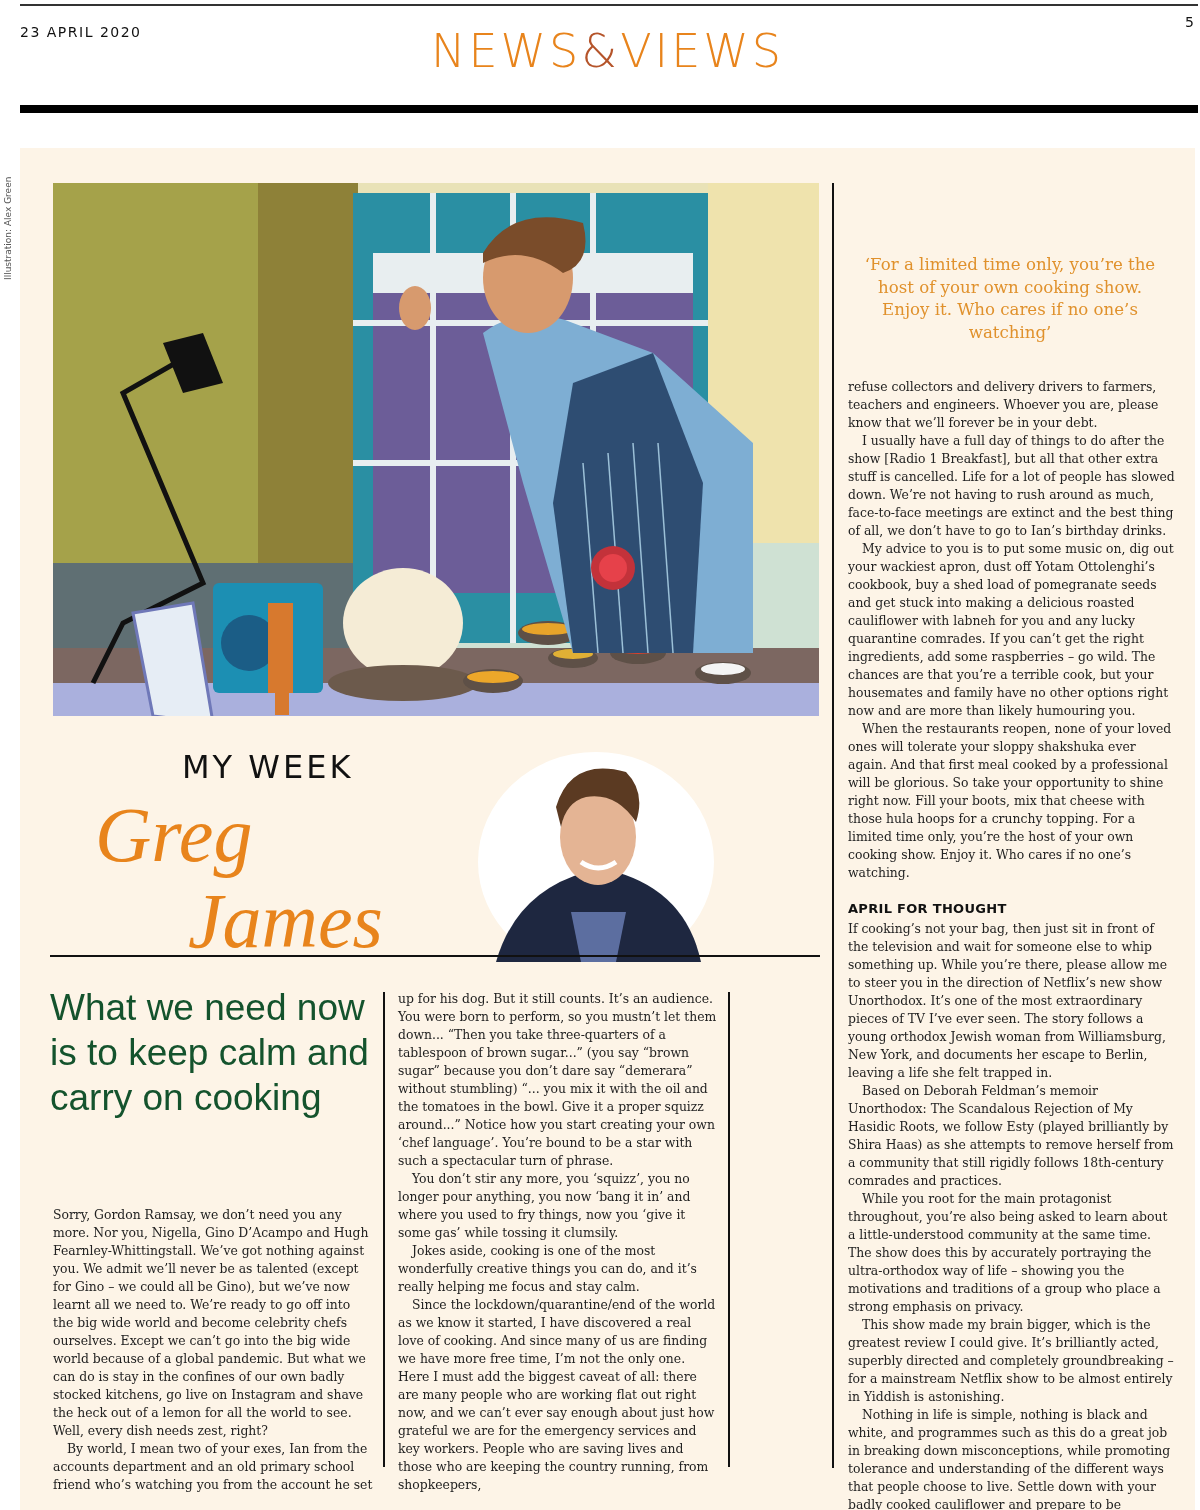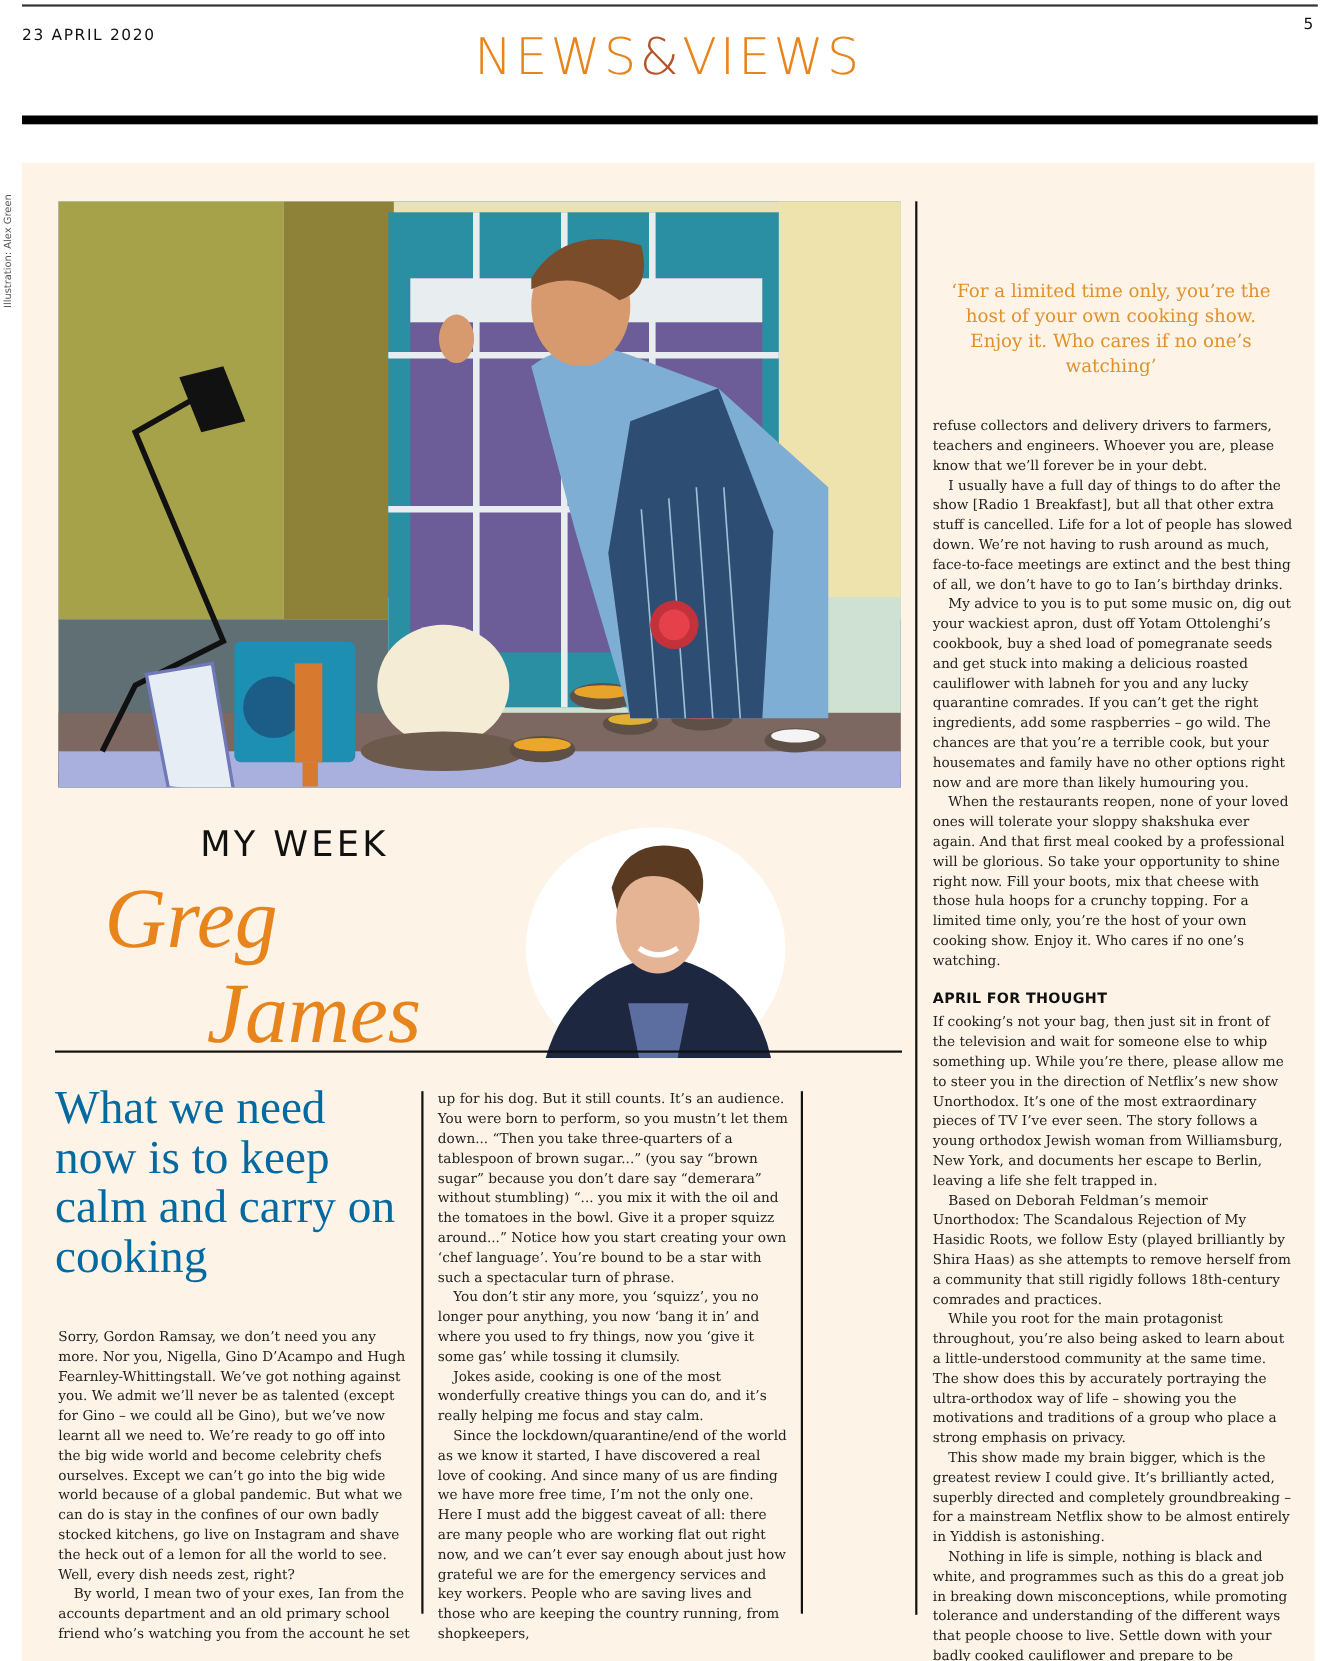--- a/index.html
+++ b/index.html
@@ -15,21 +15,21 @@
     .panel { position: absolute; left: 20px; top: 148px; width: 1175px; height: 1362px; background: #fdf4e7; }
     .illustration { position: absolute; left: 53px; top: 183px; width: 766px; height: 533px; overflow: hidden; background: #6fa7b3; }
     .col-rule-v { position: absolute; background: #111; width: 2px; }
     .col-rule-h { position: absolute; background: #111; height: 2px; }
 
     .kicker { position: absolute; left: 182px; top: 748px; font-family: "DejaVu Sans", sans-serif; font-size: 32px; letter-spacing: 3px; color: #111; }
     .name1 { position: absolute; left: 55px; top: 790px; font-family: "Liberation Serif", serif; font-style: italic; font-size: 78px; color: #e8841c; margin-left: 40px; }
     .name2 { position: absolute; left: 188px; top: 876px; font-family: "Liberation Serif", serif; font-style: italic; font-size: 78px; color: #e8841c; }
     .portrait { position: absolute; left: 476px; top: 752px; width: 240px; height: 210px; overflow: hidden; }
 
-    .headline { position: absolute; left: 50px; top: 985px; width: 330px; font-family: Liberation Serif, serif; font-size: 43px; line-height: 45px; color: #0369a1; }
+    .headline { position: absolute; left: 50px; top: 985px; width: 330px; font-family: Liberation Sans, sans-serif; font-size: 37px; line-height: 45px; color: #14532d; }
     .body-col { position: absolute; font-family: "DejaVu Serif", serif; font-size: 12.4px; line-height: 18px; color: #222; }
     .body-col p { margin: 0; text-indent: 14px; }
     .body-col p.noindent { text-indent: 0; }
     .pullquote { position: absolute; left: 860px; top: 254px; width: 300px; text-align: center; font-family: "DejaVu Serif", serif; font-size: 16.6px; line-height: 22.5px; color: #e0912c; }
     .subhead { font-family: "DejaVu Sans", sans-serif; font-weight: bold; font-size: 13px; letter-spacing: 0.3px; color: #111; margin-bottom: 2px; }
     .gap { height: 18px; }
   </style>
 </head>
 <body>
 

